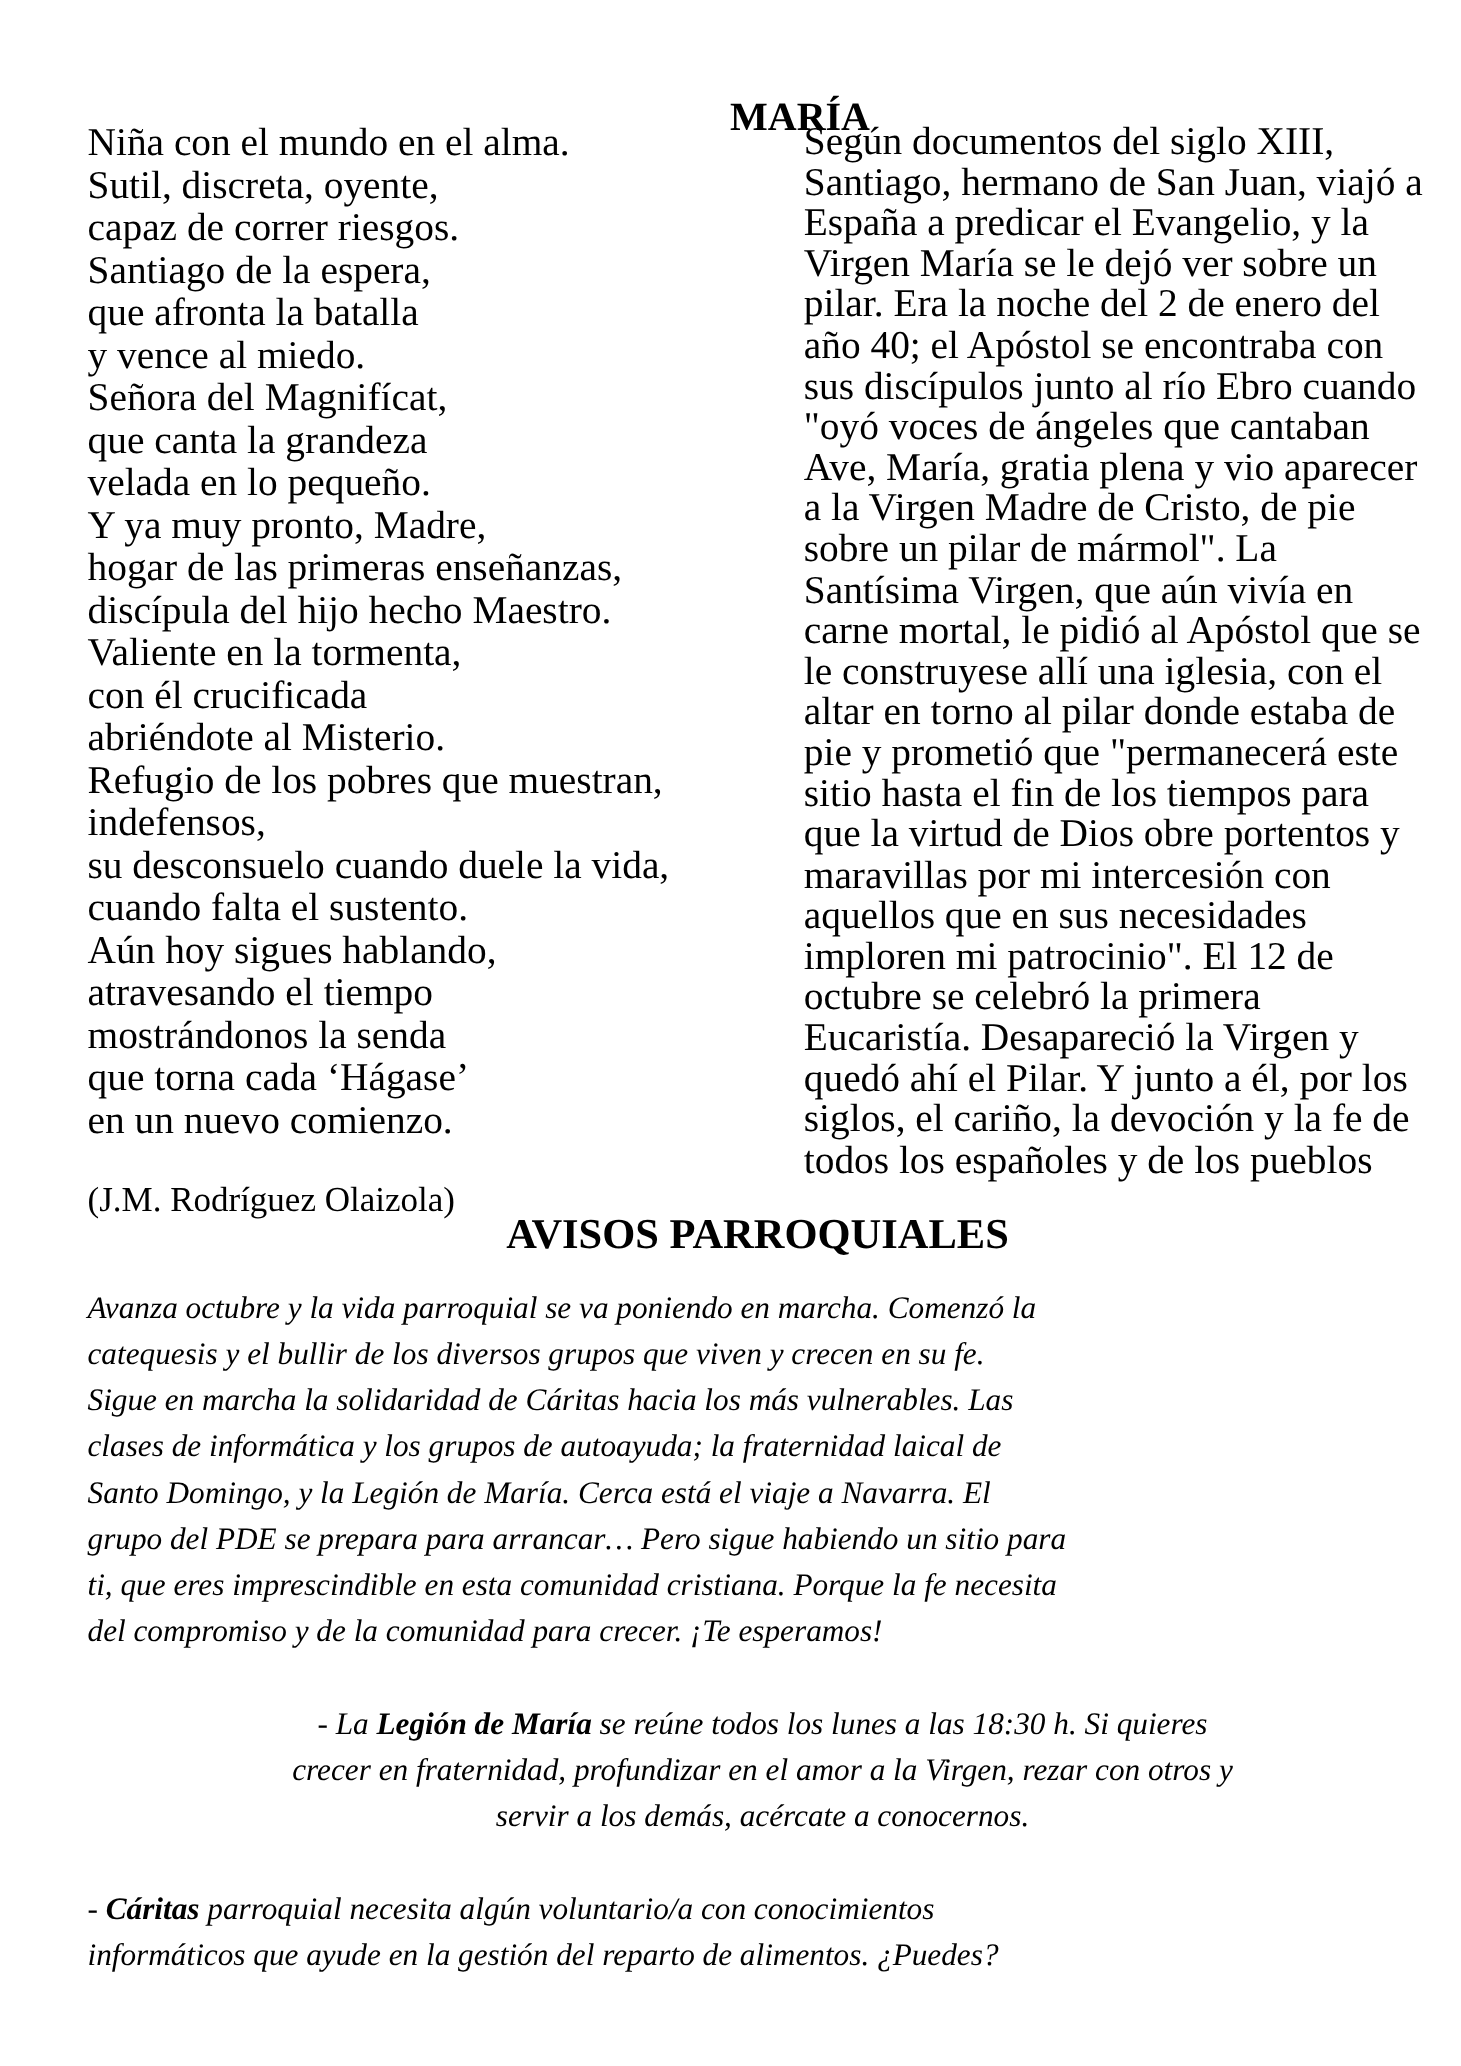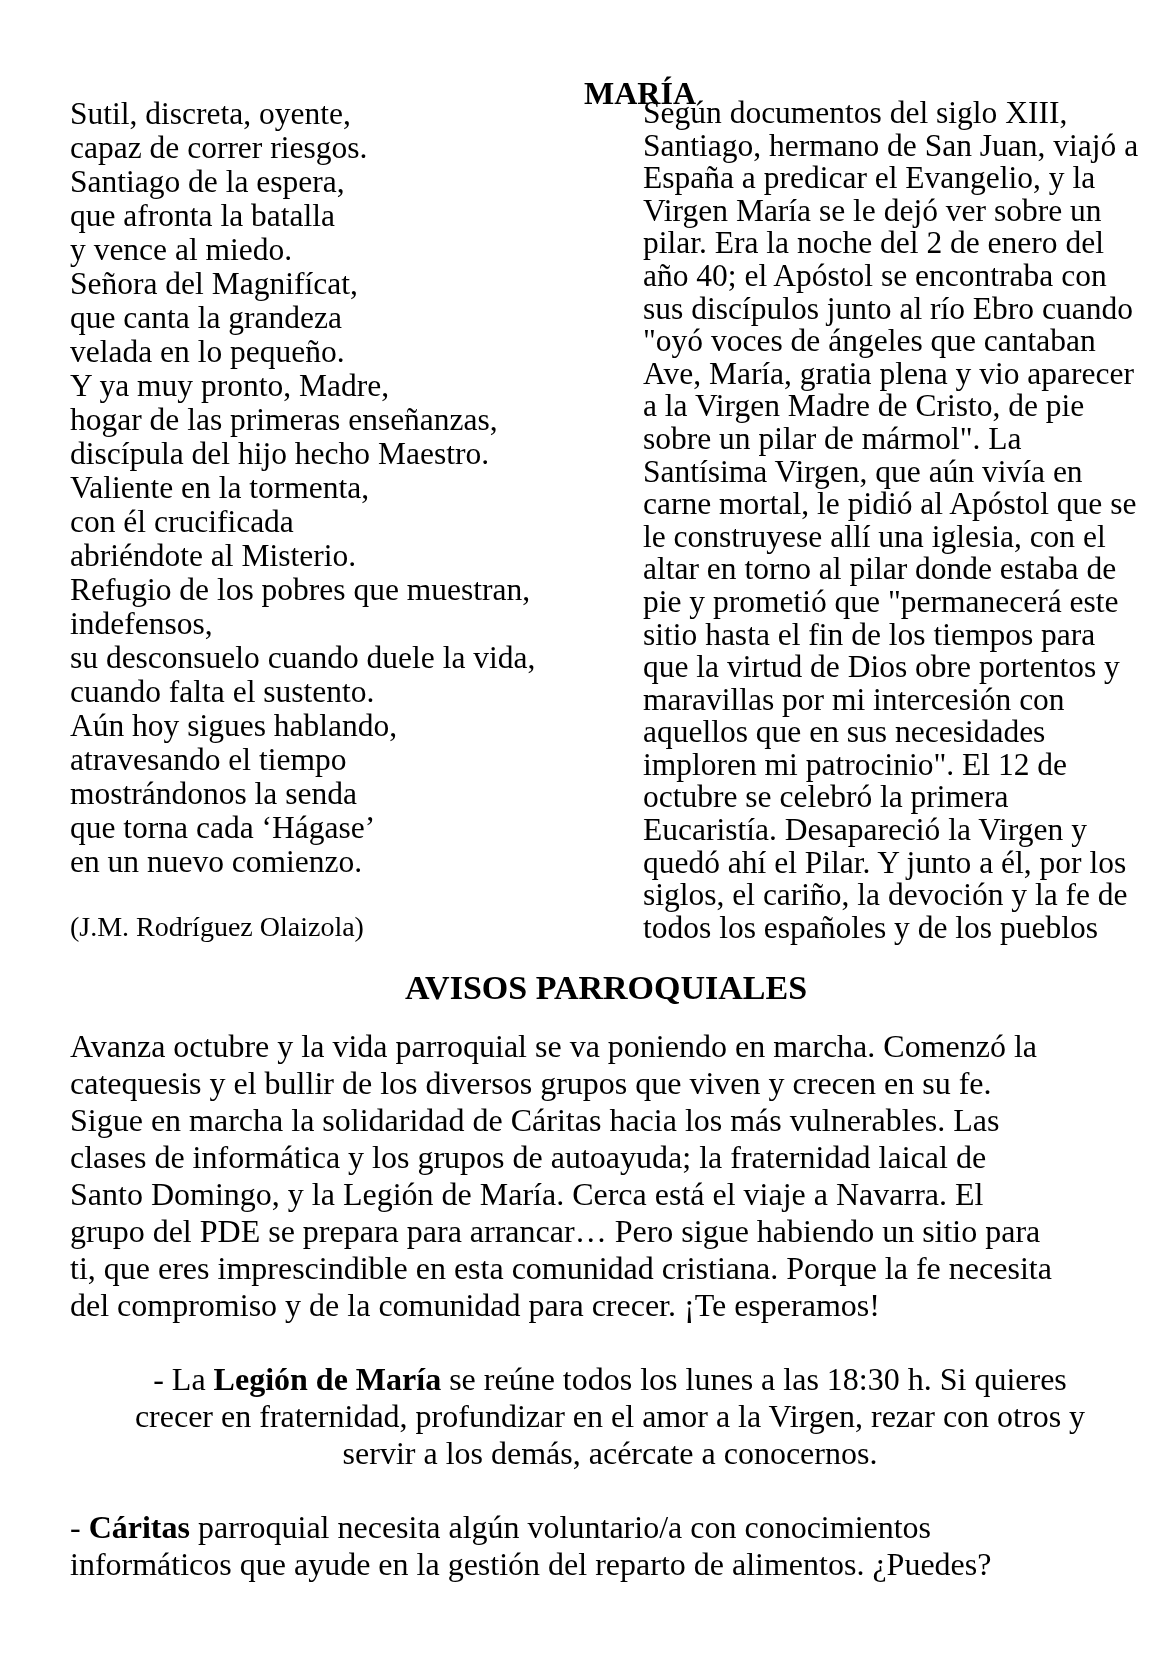--- a/index.html
+++ b/index.html
@@ -57,36 +57,38 @@
     text-align: center;
     font-size: 34px;
     line-height: 40px;
     font-weight: bold;
     white-space: nowrap;
   }
   .para {
     position: absolute;
     left: 70px;
     width: 1080px;
-    font-size: 32px;
+    font-size: 25px;
     line-height: 37px;
+    font-style: italic;
   }
   #para1 { top: 1028px; }
   #para2 { top: 1361px; text-align: center; }
   #para3 { top: 1509px; }
   .b { font-weight: bold; }
 </style>
 </head>
 <body>
 
 <div class="page">
 
   <div class="doc-title">MARÍA</div>
 
   <div class="poem">
+      <div class="line"><span>Niña con el mundo en el alma.</span></div>
       <div class="line"><span>Sutil, discreta, oyente,</span></div>
       <div class="line"><span>capaz de correr riesgos.</span></div>
       <div class="line"><span>Santiago de la espera,</span></div>
       <div class="line"><span>que afronta la batalla</span></div>
       <div class="line"><span>y vence al miedo.</span></div>
       <div class="line"><span>Señora del Magnifícat,</span></div>
       <div class="line"><span>que canta la grandeza</span></div>
       <div class="line"><span>velada en lo pequeño.</span></div>
       <div class="line"><span>Y ya muy pronto, Madre,</span></div>
       <div class="line"><span>hogar de las primeras enseñanzas,</span></div>

